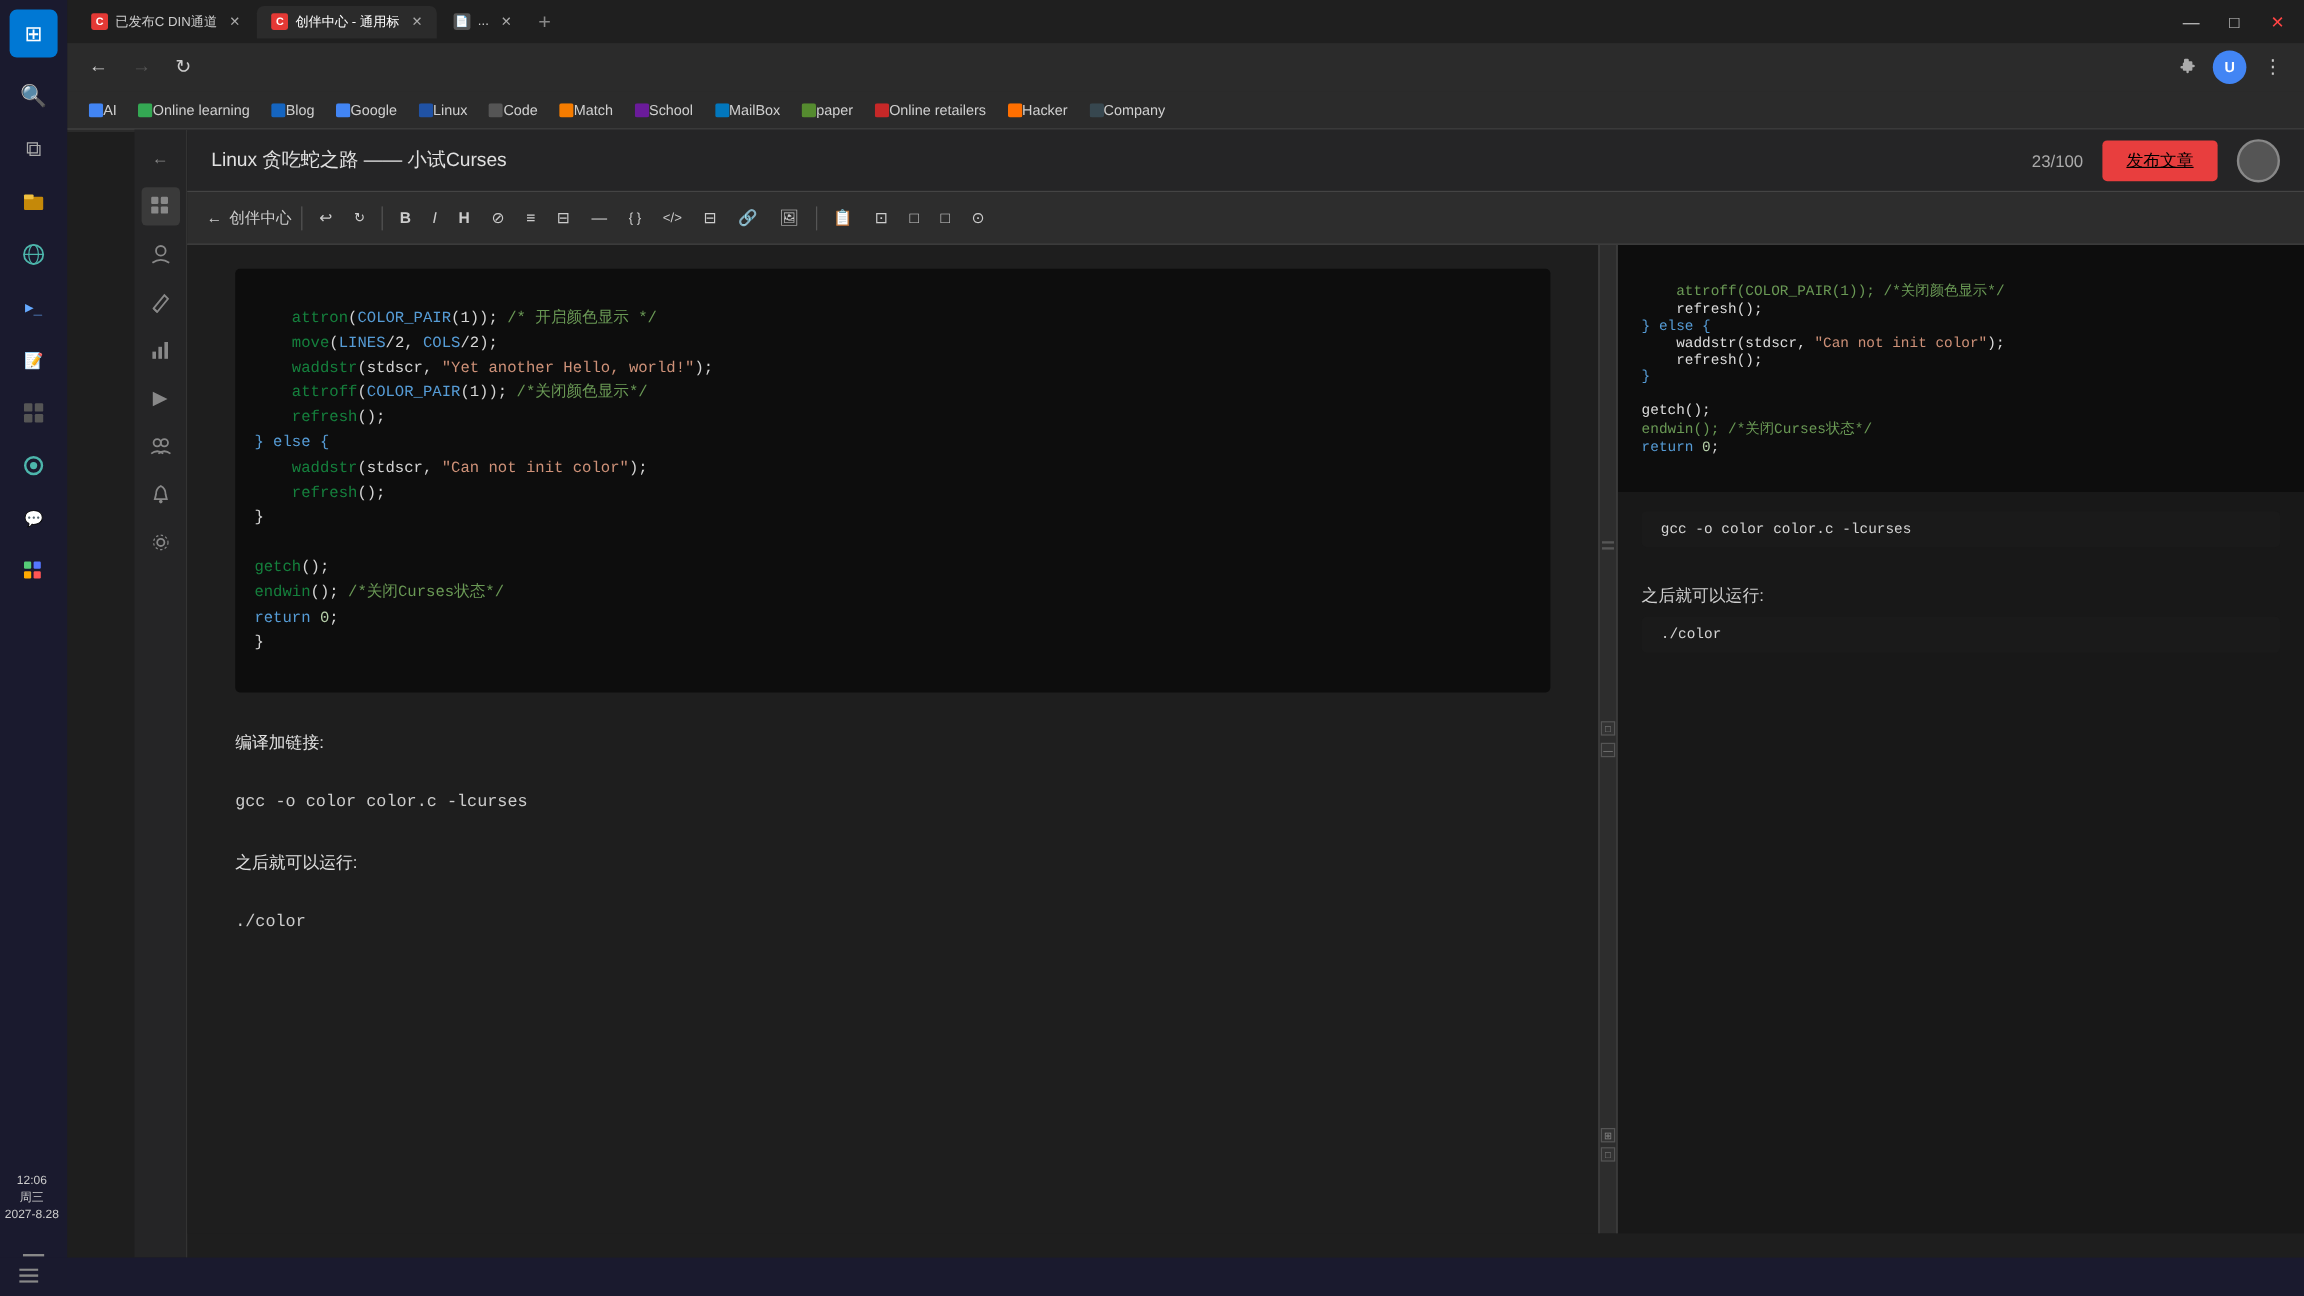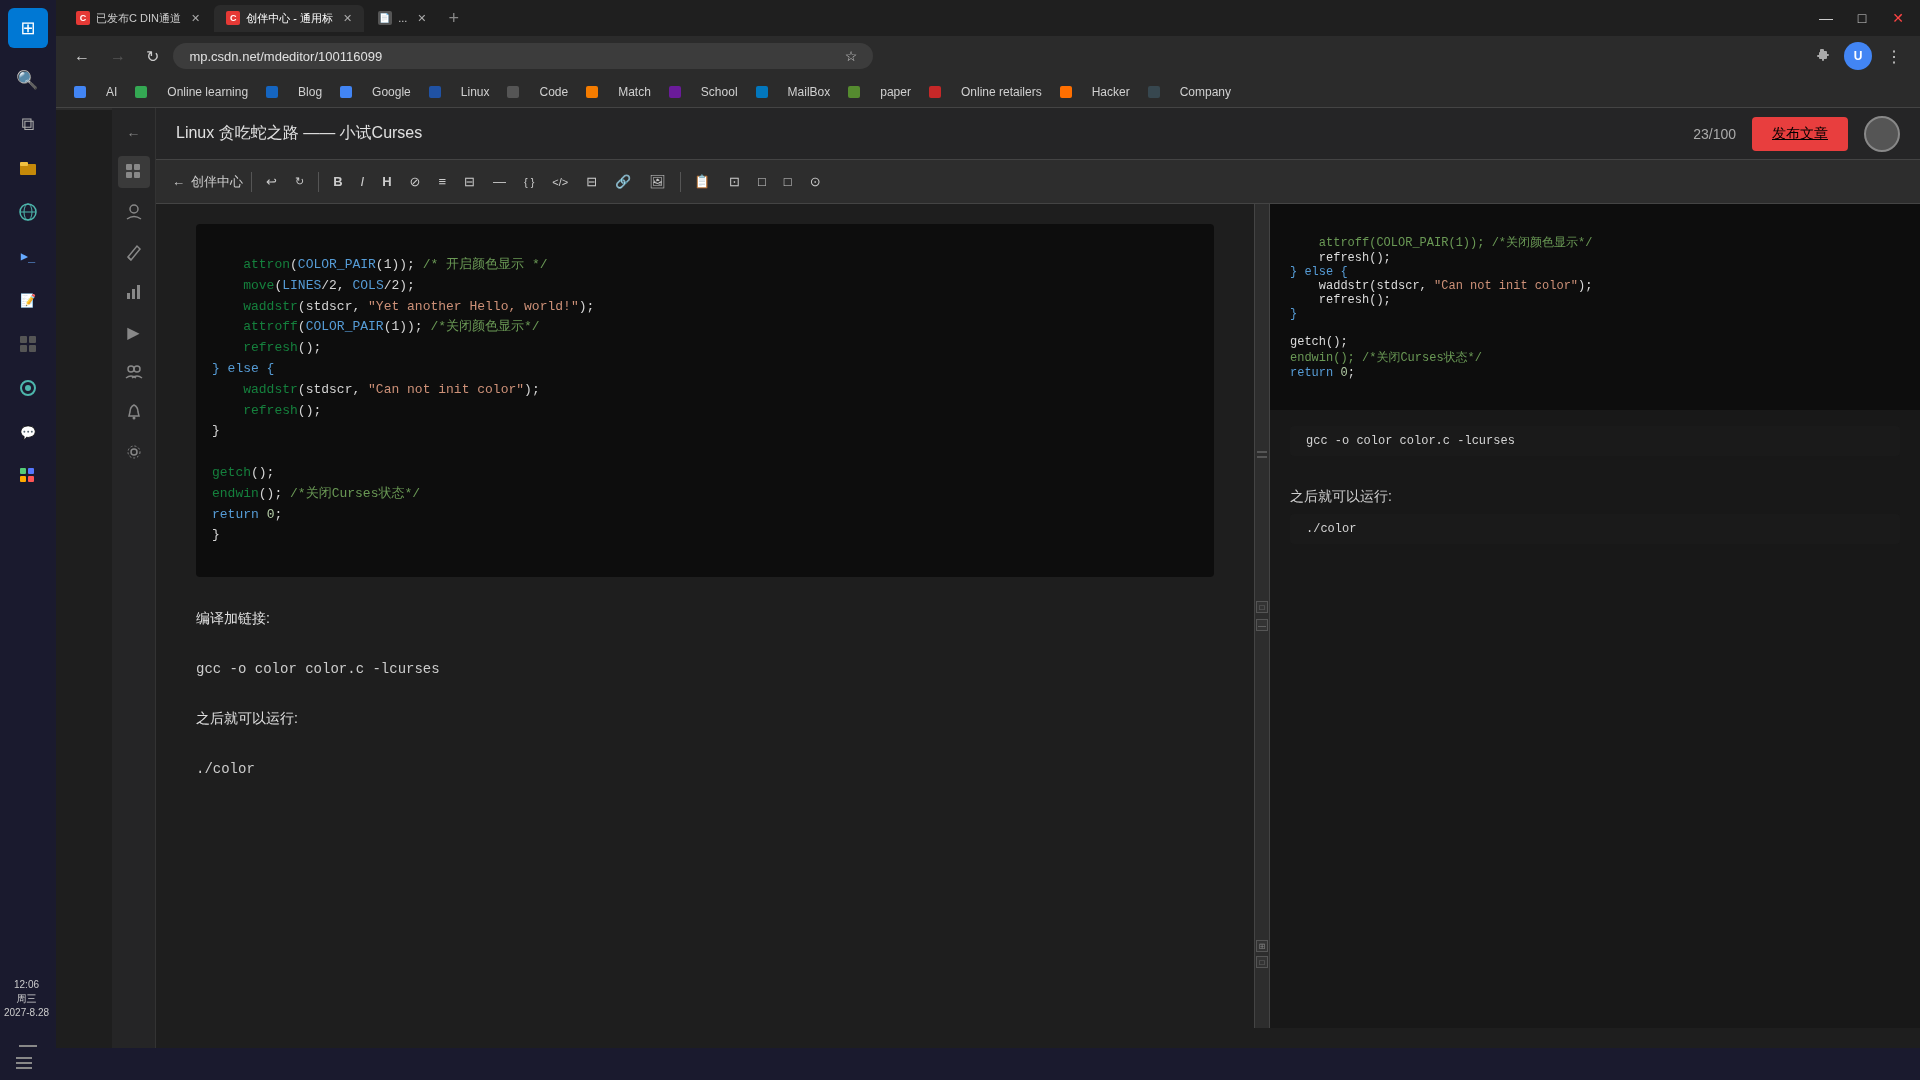--- a/index.html
+++ b/index.html
@@ -105,21 +105,21 @@
       background: #2b2b2b;
       height: 32px;
       padding: 0 10px;
       gap: 2px;
       border-bottom: 1px solid #444;
     }
 
     .bookmark-item {
       display: flex;
       align-items: center;
-      gap: 20px;
+      gap: 0;
       padding: 3px 8px;
       border-radius: 4px;
       cursor: pointer;
       color: #d0d0d0;
       font-size: 12px;
     }
 
     
     .os-taskbar {
       position: absolute;
@@ -297,21 +297,21 @@
     .num { color: #b5cea8; }
 
     .section-text {
       color: #e0e0e0;
       font-size: 14px;
       margin: 33px 0 8px 0;
     }
 
     
     .editor-right {
-      width: 650px;
+      width: 572px;
       background: #181818;
       overflow-y: auto;
       padding: 0;
     }
 
     .editor-right::-webkit-scrollbar {
       width: 6px;
     }
     .editor-right::-webkit-scrollbar-thumb {
       background: #555;
@@ -567,24 +567,20 @@
         <div class="nav-icon">□</div>
         <div class="nav-icon" style="color:#f44;">✕</div>
       </div>
     </div>
 
     <div class="nav-bar">
       <div class="nav-btn">←</div>
       <div class="nav-btn" style="color:#555;">→</div>
       <div class="nav-btn">↻</div>
 
-      <div class="address-bar">
-        <span class="address-text">mp.csdn.net/mdeditor/100116099</span>
-        <span class="star-icon">☆</span>
-      </div>
 
       <div class="nav-bar-right">
         <div class="nav-icon">
           <svg width="16" height="16" viewBox="0 0 16 16" fill="#ccc">
             <path d="M6 2a1 1 0 0 1 1-1h2a1 1 0 0 1 1 1v1h2a1 1 0 0 1 1 1v2h1a1 1 0 0 1 0 2h-1v2a1 1 0 0 1-1 1h-2v1a1 1 0 0 1-2 0v-1H6a1 1 0 0 1-1-1V9H4a1 1 0 0 1 0-2h1V5a1 1 0 0 1 1-1V2z" fill="#aaa"></path>
           </svg>
         </div>
         <div class="nav-icon" style="background:#4285f4; color:white; font-weight:bold; font-size:12px;">U</div>
         <div class="nav-icon" style="font-size:16px;">⋮</div>
       </div>

